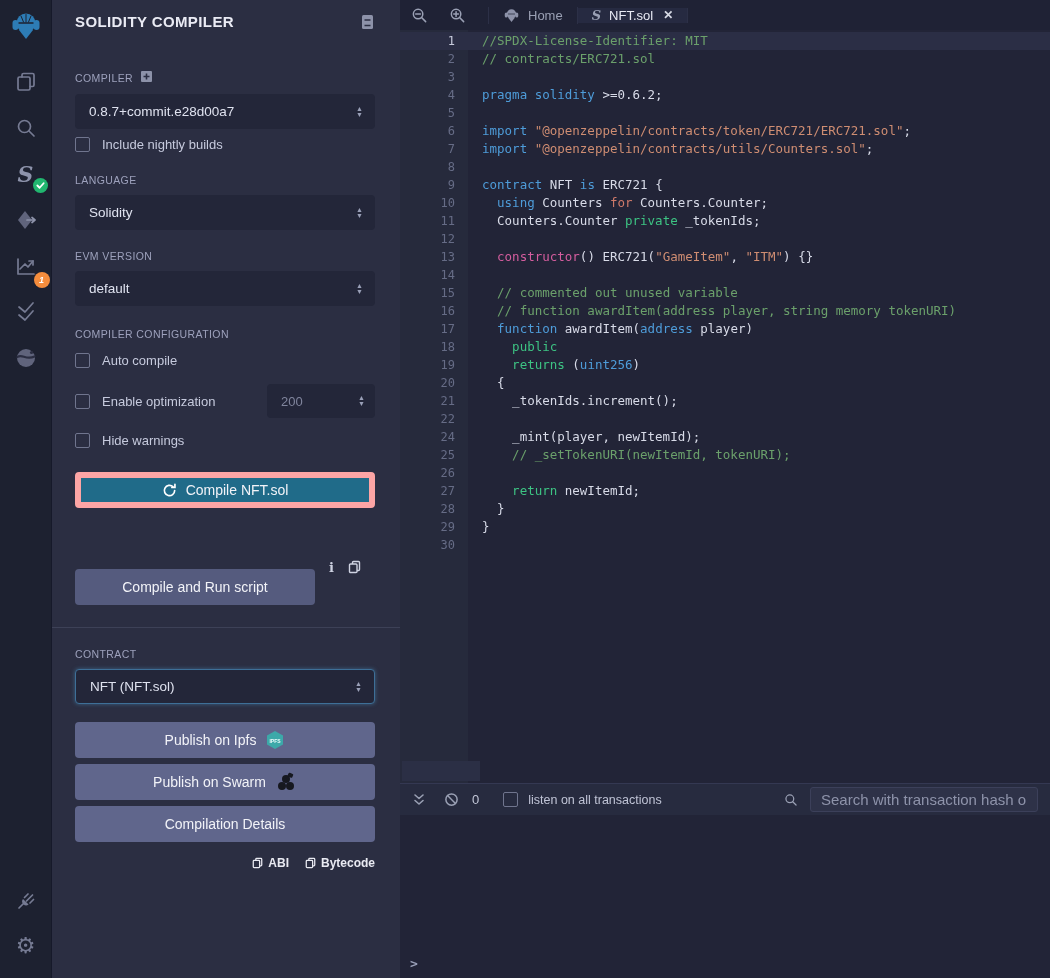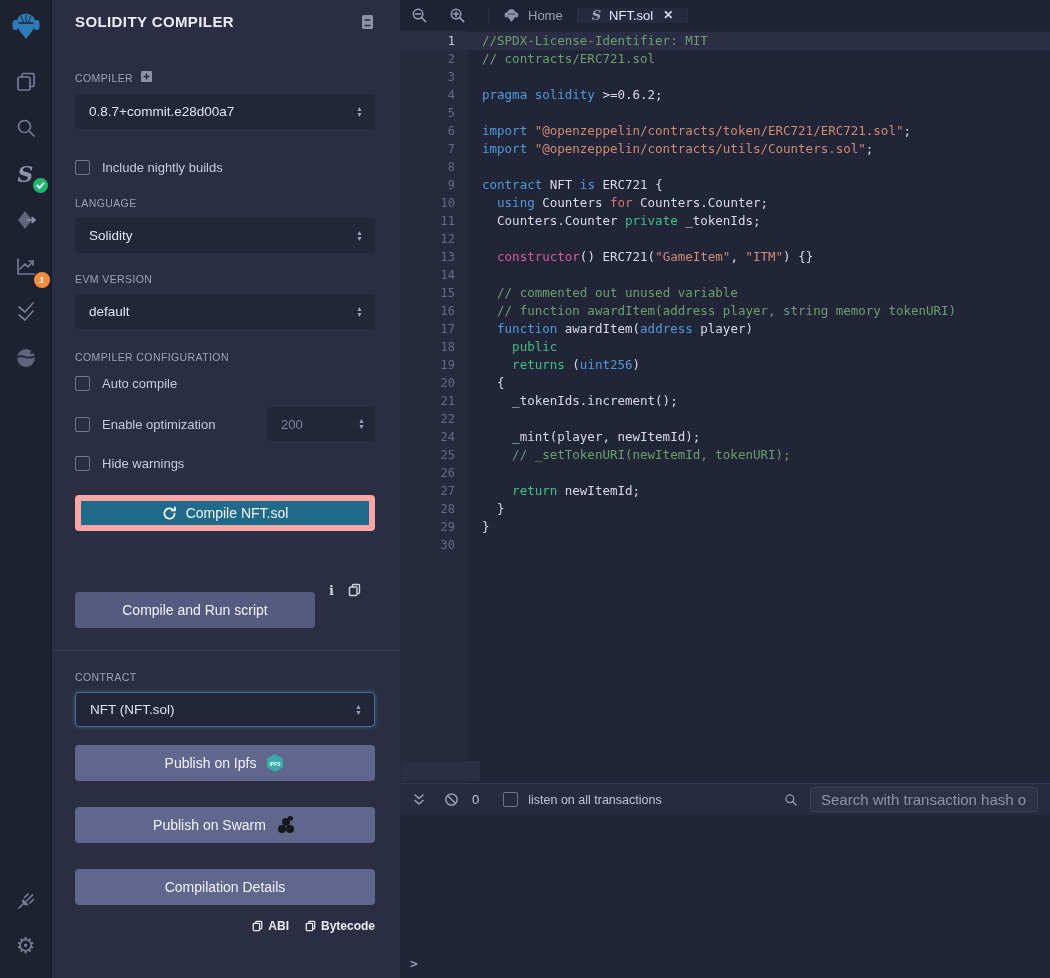--- a/index.html
+++ b/index.html
@@ -45,21 +45,21 @@
   .btn { border:none; border-radius:4px; width:100%; height:36px; color:#f2f3f8; font-size:14px;
     font-family:"Liberation Sans",sans-serif; display:flex; align-items:center; justify-content:center;
     gap:9px; cursor:pointer;margin-top:40px; }
   .btn-compile { margin-top:24px; background:#206b89; border:6px solid #fca5a5;text-align:right; }
   .cr-row { display:flex; align-items:center; margin-top:21px; gap:14px; }
   .btn-run { width:240px; background:#555b7e; }
   .mini-icon { color:#cfd3e2; font-size:13px; cursor:pointer; display:flex; align-items:center; }
   .divider { height:1px; background:#3d4157; margin:22px -25px 0 -23px; }
   .select-contract { border:1px solid #3e6f97; box-shadow:0 0 4px rgba(74,144,190,.55); }
   .btn-pub { margin-top:18px; background:#60668c; }
-  .btn-pub + .btn-pub, .btn-details { margin-top:26px; }
+  .btn-pub + .btn-pub, .btn-details { margin-top:6px; }
   .btn-details { background:#60668c; }
   .abi-row { display:flex; justify-content:flex-end; gap:16px; margin-top:14px; }
   .copy-chip { display:flex; align-items:center; gap:5px; color:#e9eaf2; font-size:12px; font-weight:bold; cursor:pointer; }
   .ipfs-hex { width:20px; height:20px; position:relative; display:flex; align-items:center; justify-content:center; }
   .swarm-dots { display:flex; align-items:center; }
 
   
   .main { flex:1; display:flex; flex-direction:column; min-width:0; }
   .tabbar { height:30px; background:#1f2235; display:flex; align-items:center; flex-shrink:0; }
   .zoom-btn { width:38px; display:flex; align-items:center; justify-content:center; cursor:pointer; }
@@ -202,21 +202,21 @@
           </svg>
       </span>
     </div>
     <div class="select">
       <span class="select-value">0.8.7+commit.e28d00a7</span>
       <span class="updown">
           <span>▲</span>
           <span>▼</span>
         </span>
     </div>
-    <div class="check-row" style="margin-top:31px">
+    <div class="check-row" style="margin-top:8px">
       <span class="checkbox"></span>
       <span class="check-label">Include nightly builds</span>
     </div>
 
     <div class="sec-label mt-22">
         <span>LANGUAGE</span>
       </div>
     <div class="select">
       <span class="select-value">Solidity</span>
       <span class="updown">

